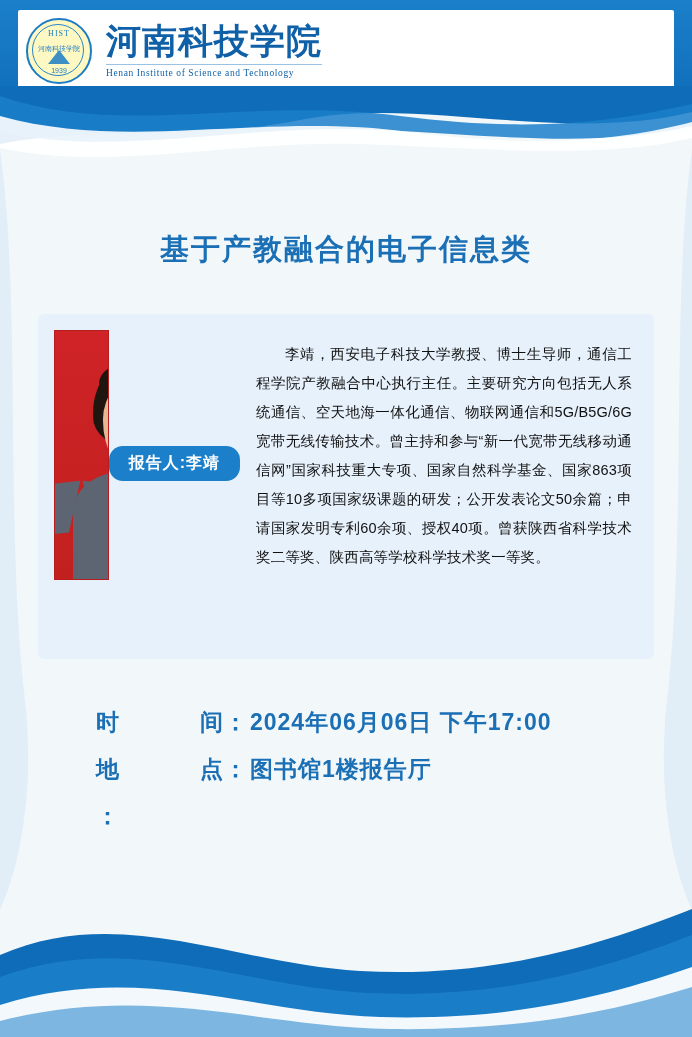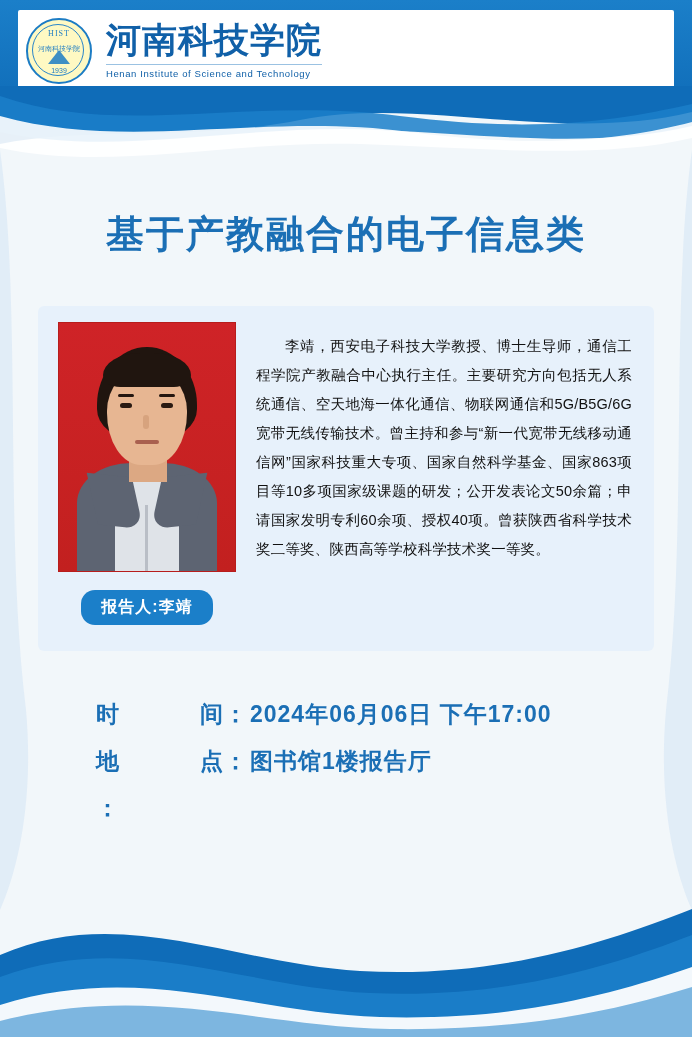--- a/index.html
+++ b/index.html
@@ -110,20 +110,21 @@
     font-family: "Liberation Serif", serif;
   }
   .logo-en {
     font-size: 9.5px;
     color: #1060a8;
     letter-spacing: 0.6px;
     margin-top: 4px;
     border-top: 1px solid #9bc2e2;
     padding-top: 3px;
     width: 100%;
+    font-family: Liberation Serif, serif;
   }
   
   .wave-top {
     position: absolute;
     left: 0; top: 86px;
     width: 692px; height: 90px;
     z-index: 4;
   }
   .wave-bottom {
     position: absolute;
@@ -146,25 +147,25 @@
   
   .content {
     position: absolute;
     left: 0; top: 150px;
     width: 692px;
     z-index: 6;
   }
   .title {
     text-align: center;
     color: #1b6fb5;
-    font-size: 38px;
+    font-size: 29px;
     font-weight: bold;
     letter-spacing: 2px;
     line-height: 1.55;
-    margin: 55px 40px 0 40px;
+    margin: 77px 40px 0 40px;
     font-family: "Liberation Sans", sans-serif;
   }
   .title .l2 { display: block; }
 
   .bio-card {
     position: relative;
     margin: 42px 38px 0 38px;
     background: #e7f1fb;
     border-radius: 6px;
     min-height: 345px;
@@ -172,21 +173,21 @@
     box-sizing: border-box;
   }
   .bio-flex {
     display: flex;
     align-items: flex-start;
   }
   .photo-col {
     width: 186px;
     flex: none;
     display: flex;
-    flex-direction: column;
+    flex-direction: row;
     align-items: center;
   }
   .photo {
     width: 176px;
     height: 248px;
     background: linear-gradient(180deg,#cf2327 0%, #c2201f 100%);
     position: relative;
     overflow: hidden;
     border: 1px solid #b71d1c;
   }

